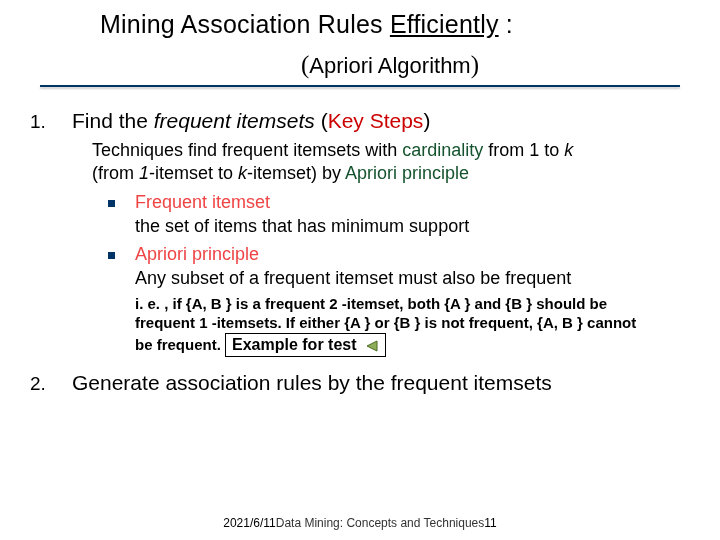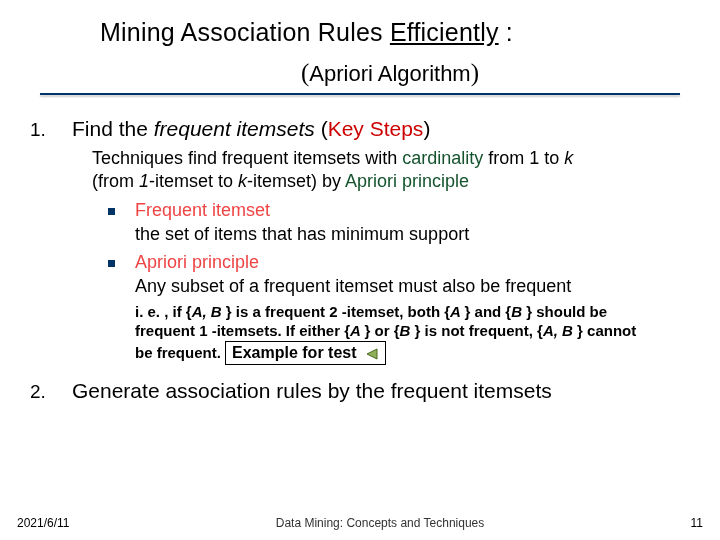--- a/index.html
+++ b/index.html
@@ -1,44 +1,44 @@
 <!DOCTYPE html>
 <html><head>
 <meta charset="utf-8">
 <style>
 html,body{margin:0;padding:0;width:720px;height:540px;background:#fff;font-family:Verdana,Geneva,sans-serif;color:#000;overflow:hidden}
 .slide{position:relative;width:720px;height:540px}
-.title-block{padding:18px 40px 0 100px}
+.title-block{padding:10px 40px 0 100px}
 .title-line1{font-size:25px;letter-spacing:.2px}
 .title-line2{font-size:25px;text-align:center;margin-top:11px}
 .title-paren{font-family:Verdana}
 .title-sub{font-size:22px}
 .underline{text-decoration:underline}
 .title-rule{height:2px;background:#003366;margin:6px 40px 0 40px;box-shadow:0 2px 2px rgba(0,0,0,.2)}
 .body{padding:14px 30px 0 30px}
 .ol-row{display:flex;align-items:baseline;margin:8px 0 6px 0}
 .ol-num{width:42px;flex:0 0 42px;font-size:19px}
 .step-head{font-size:21px}
 .step-head .italic{font-style:italic}
 .step-head .red{color:#cc0000}
 .para{font-size:18px;margin:6px 0 8px 62px;line-height:1.25}
 .para .red{color:#14532d}
 .para .italic{font-style:italic}
 .sub-item{display:flex;margin-left:78px;margin-top:6px}
 .sq{width:7px;height:7px;background:#003366;margin-right:20px;margin-top:8px;flex:0 0 7px}
 .sub-head{font-size:18px;color:#ef4444}
 .sub-body{font-size:18px;margin-left:105px;margin-top:2px;line-height:1.25}
 .ie{font-size:15px;font-weight:bold;margin:6px 40px 0 105px;line-height:1.25}
-.ie .ital{font-style:italic;font-weight:bold}
+.ie .ital{font-weight:bold}
 .example-box{display:inline-block;border:1px solid #000;padding:1px 6px;font-size:16px;position:relative}
 .play-icon{display:inline-block;margin-left:4px}
 .play-icon svg{vertical-align:-2px}
 .step2-row{display:flex;align-items:baseline;margin:14px 0 0 0}
 .step2-text{font-size:21px}
-.footer{position:absolute;bottom:10px;left:0;width:100%;display:flex;justify-content:space-between;align-items:baseline;font-size:12px;padding:0 17px;box-sizing:border-box}
+.footer{position:absolute;bottom:10px;left:0;width:100%;display:flex;justify-content:center;align-items:baseline;font-size:12px;padding:0 17px;box-sizing:border-box}
 .footer-center{color:#333}
 .pagenum{color:#000}
 </style>
 </head>
 <body>
 <div class="slide">
 
 <div class="title-block">
   <div class="title-line1">
     <span>Mining Association Rules </span><span class="underline">Efficiently</span><span> :</span>

